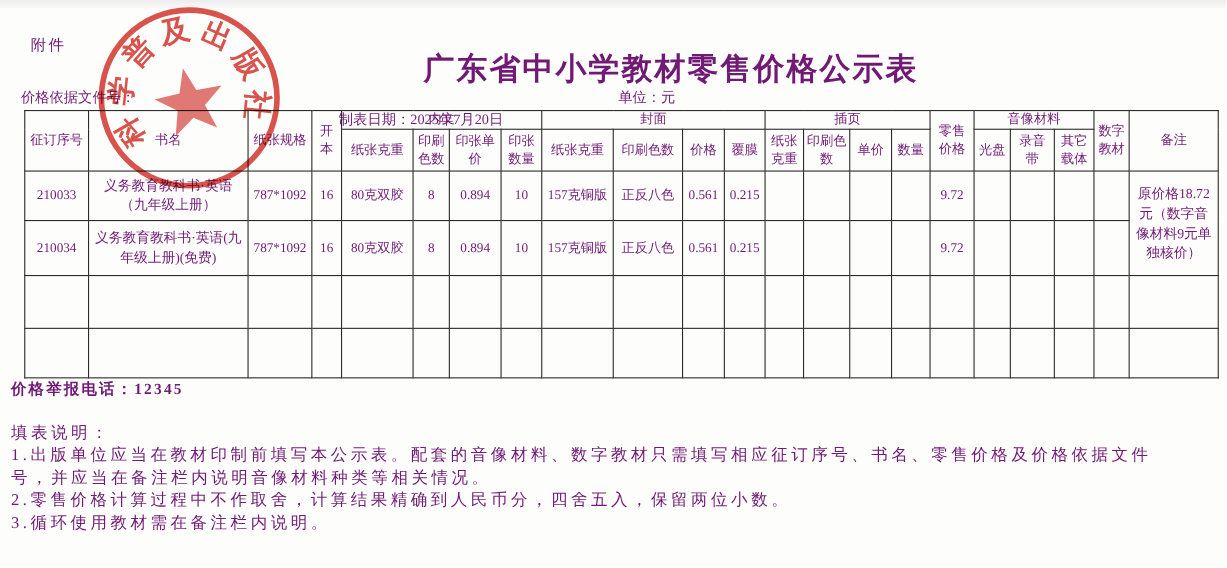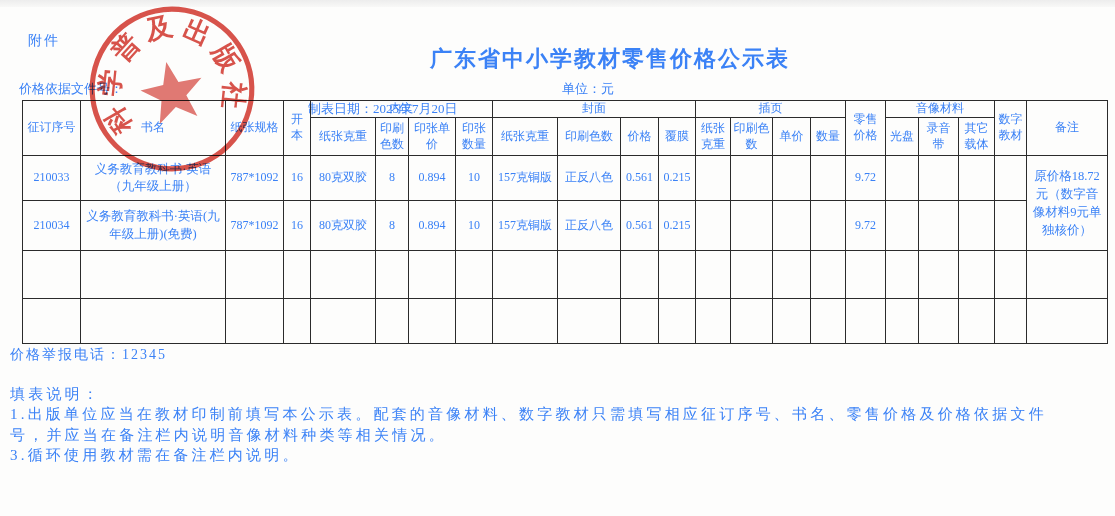--- a/index.html
+++ b/index.html
@@ -1,27 +1,27 @@
 <!DOCTYPE html>
 <html><head>
 <meta charset="utf-8">
 <style>
   html,body{margin:0;padding:0;background:#ffffff;}
   .page{
     position:relative;width:1115px;height:516px;overflow:hidden;
-    background:#fdfdfc;color:#3b82f6;
+    background:#fdfdfc;color:#701a75;
     font-family:"Liberation Serif","DejaVu Serif",serif;
   }
   .scan-band{position:absolute;left:0;top:0;width:100%;height:7px;
     background:linear-gradient(#e9e9e9,#f7f7f6);opacity:.8;}
   .attachment{position:absolute;left:28px;top:32px;font-size:14px;letter-spacing:2px;}
   .title{
     position:absolute;top:44px;left:105px;right:0;text-align:center;
     font-family:"Liberation Sans","DejaVu Sans",sans-serif;
-    font-size:22px;font-weight:bold;letter-spacing:2px;margin:0;
+    font-size:28px;font-weight:bold;letter-spacing:2px;margin:0;
   }
   .meta{position:absolute;top:80px;left:0;width:100%;height:18px;font-size:13px;}
   .meta .price-basis{position:absolute;left:19px;}
   .meta .made-date{position:absolute;left:308px;margin-top:20px;}
   .meta .unit{position:absolute;left:562px;}
 
   .stamp{
     position:absolute;left:85px;top:2px;width:174px;height:174px;
     mix-blend-mode:multiply;opacity:.92;pointer-events:none;z-index:5;
   }
@@ -43,21 +43,21 @@
   tr.h-leaf{height:38px;margin-left:48px;}
   tr.r1{height:45px;}
   tr.r2{height:50px;}
   tr.r3{height:48px;}
   tr.r4{height:45px;}
   td.book-cell{font-size:12.5px;line-height:1.4;padding:0 4px;text-align:center;}
   td.remark-cell{font-size:12.5px;line-height:1.45;padding:0 4px;}
 
   .footer{position:absolute;left:10px;top:345px;width:1048px;z-index:2;}
   .footer p{margin:0;line-height:20.6px;font-size:15px;letter-spacing:3.2px;}
-  .footer p.hotline{letter-spacing:2px;font-size:14px;}
+  .footer p.hotline{letter-spacing:2px;font-size:14px;font-weight:bold;}
   .footer p.notes-title{margin-top:18px;}
 </style>
 </head>
 <body>
 
 <div class="page">
   <div class="scan-band"></div>
 
   <div class="attachment">附件</div>
   <h1 class="title">广东省中小学教材零售价格公示表</h1>
@@ -239,15 +239,16 @@
         <td></td>
           <td></td>
       </tr>
     </tbody>
   </table>
 
   <div class="footer">
     <p class="hotline">价格举报电话：12345</p>
     <p class="notes-title">填表说明：</p>
     <p class="note">1.出版单位应当在教材印制前填写本公示表。配套的音像材料、数字教材只需填写相应征订序号、书名、零售价格及价格依据文件号，并应当在备注栏内说明音像材料种类等相关情况。</p>
+    <p class="note">2.零售价格计算过程中不作取舍，计算结果精确到人民币分，四舍五入，保留两位小数。</p>
     <p class="note">3.循环使用教材需在备注栏内说明。</p>
   </div>
 </div>
 
 </body></html>

